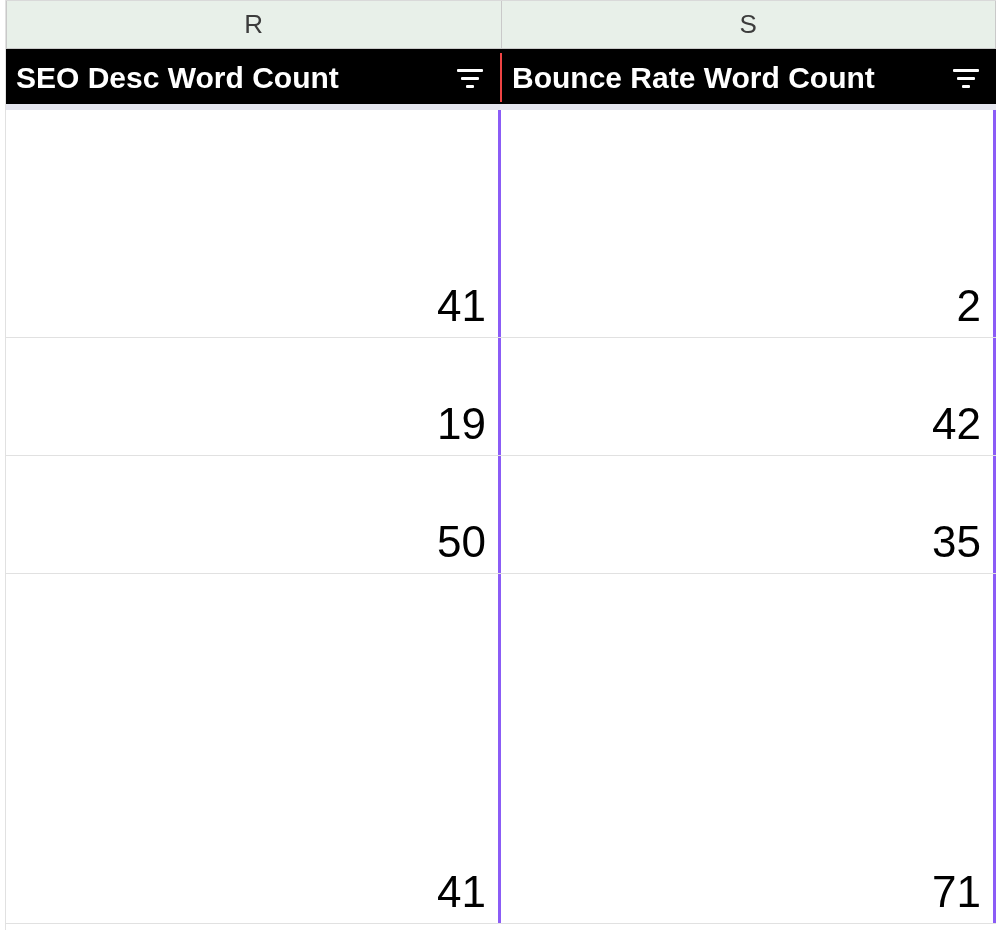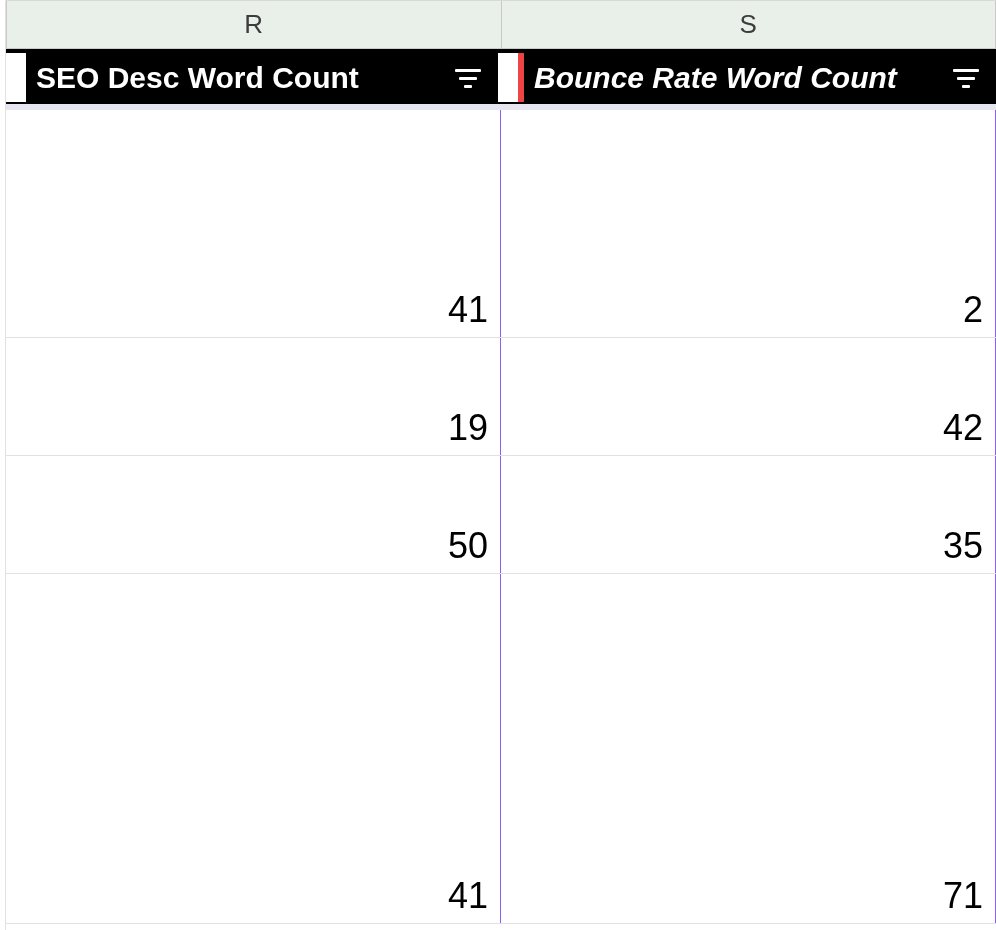--- a/index.html
+++ b/index.html
@@ -42,23 +42,22 @@
     flex: 1;
     background: #000;
     color: #fff;
     font-weight: bold;
     font-size: 30px;
     display: flex;
     align-items: center;
     padding: 0 14px 0 10px;
     position: relative;
     border-right: 2px solid #000;
-    margin-left: 20px;
   }
-  .header-cell + .header-cell { border-left: 6px solid #ef4444; font-style: italic; }
+  .header-cell + .header-cell { border-left: 2px solid #ef4444; }
   .header-text { flex: 1; white-space: nowrap; }
   .filter-icon {
     width: 28px; height: 22px;
     flex-shrink: 0;
     position: relative;
   }
   .filter-icon .bar {
     position: absolute;
     left: 50%; transform: translateX(-50%);
     background: #fff;
@@ -71,26 +70,26 @@
   .rows-wrap {
     border-top: 6px solid #e5e6ef;
     padding-left: 6px;
   }
   .data-row {
     display: flex;
     border-bottom: 1px solid #e1e1e1;
   }
   .data-cell {
     flex: 1;
-    border-right: 1px solid #8b5cf6;
+    border-right: 3px solid #8b5cf6;
     display: flex;
     align-items: flex-end;
     justify-content: flex-end;
     padding: 0 12px 6px 12px;
-    font-size: 36px;
+    font-size: 44px;
     color: #000;
   }
   .data-row:first-child { height: 228px; }
   .data-row:nth-child(2) { height: 118px; }
   .data-row:nth-child(3) { height: 118px; }
   .data-row:nth-child(4) { height: 350px; }
   .left-edge {
     position: absolute;
     left: 0; top: 0; bottom: 0;
     width: 6px;

